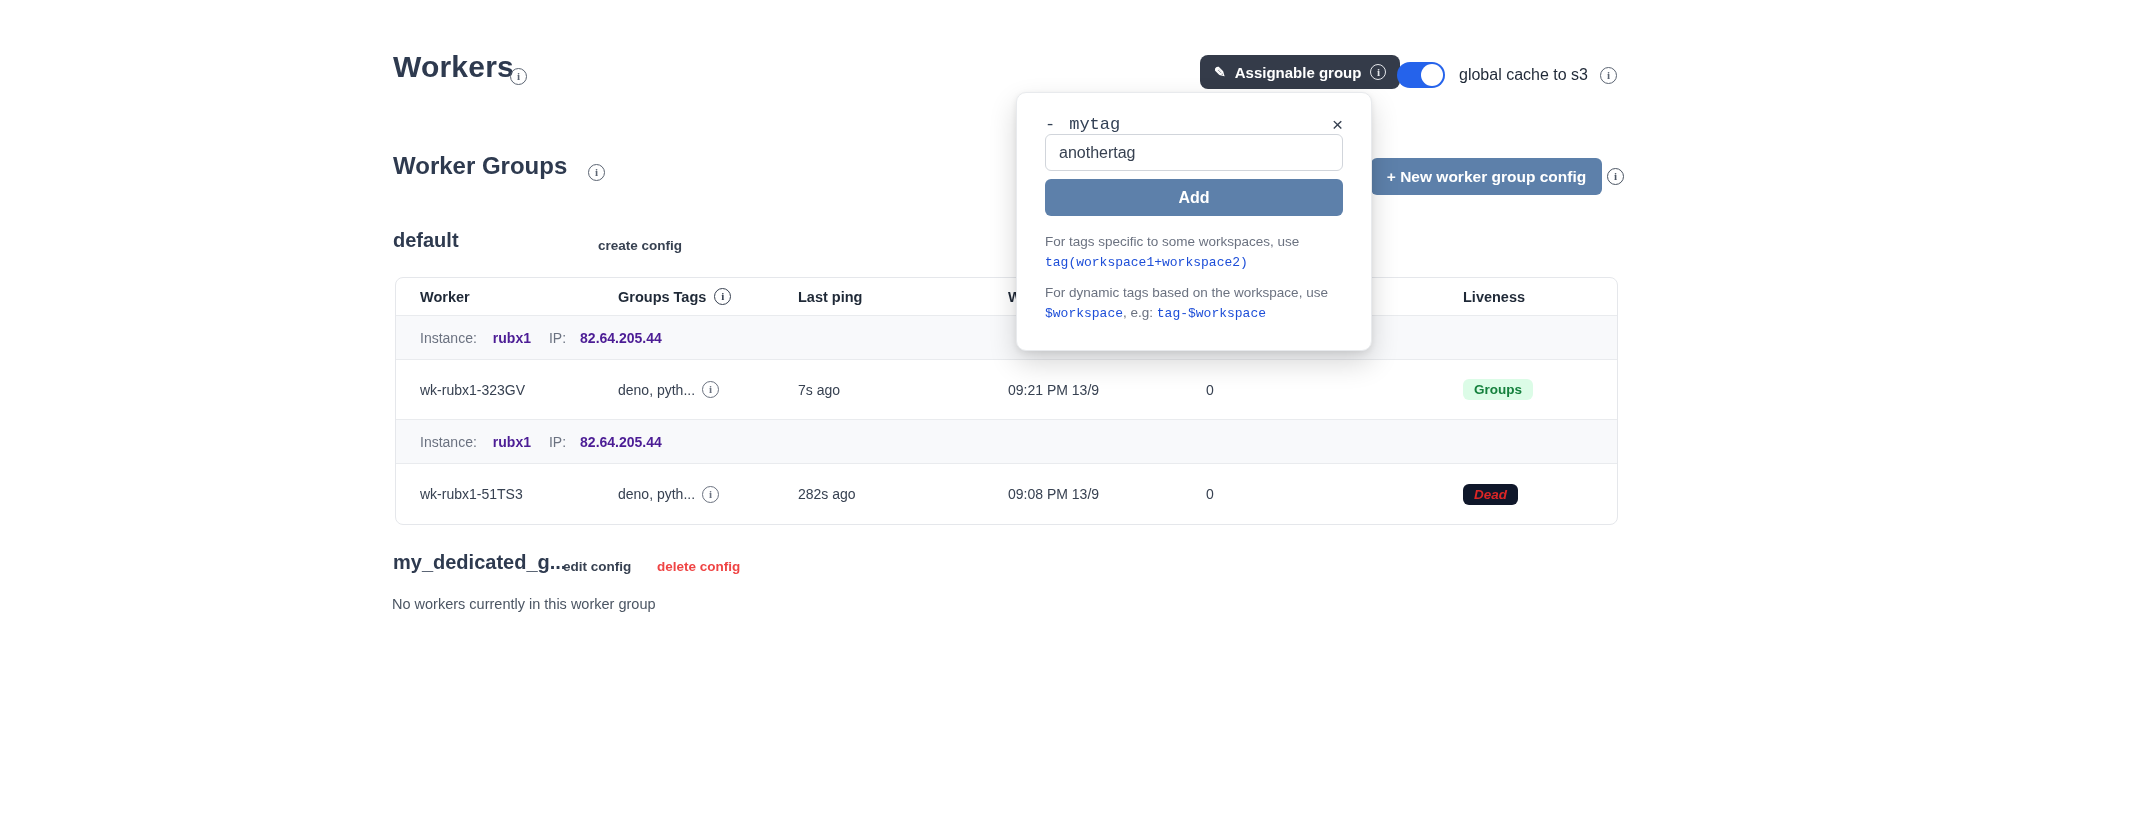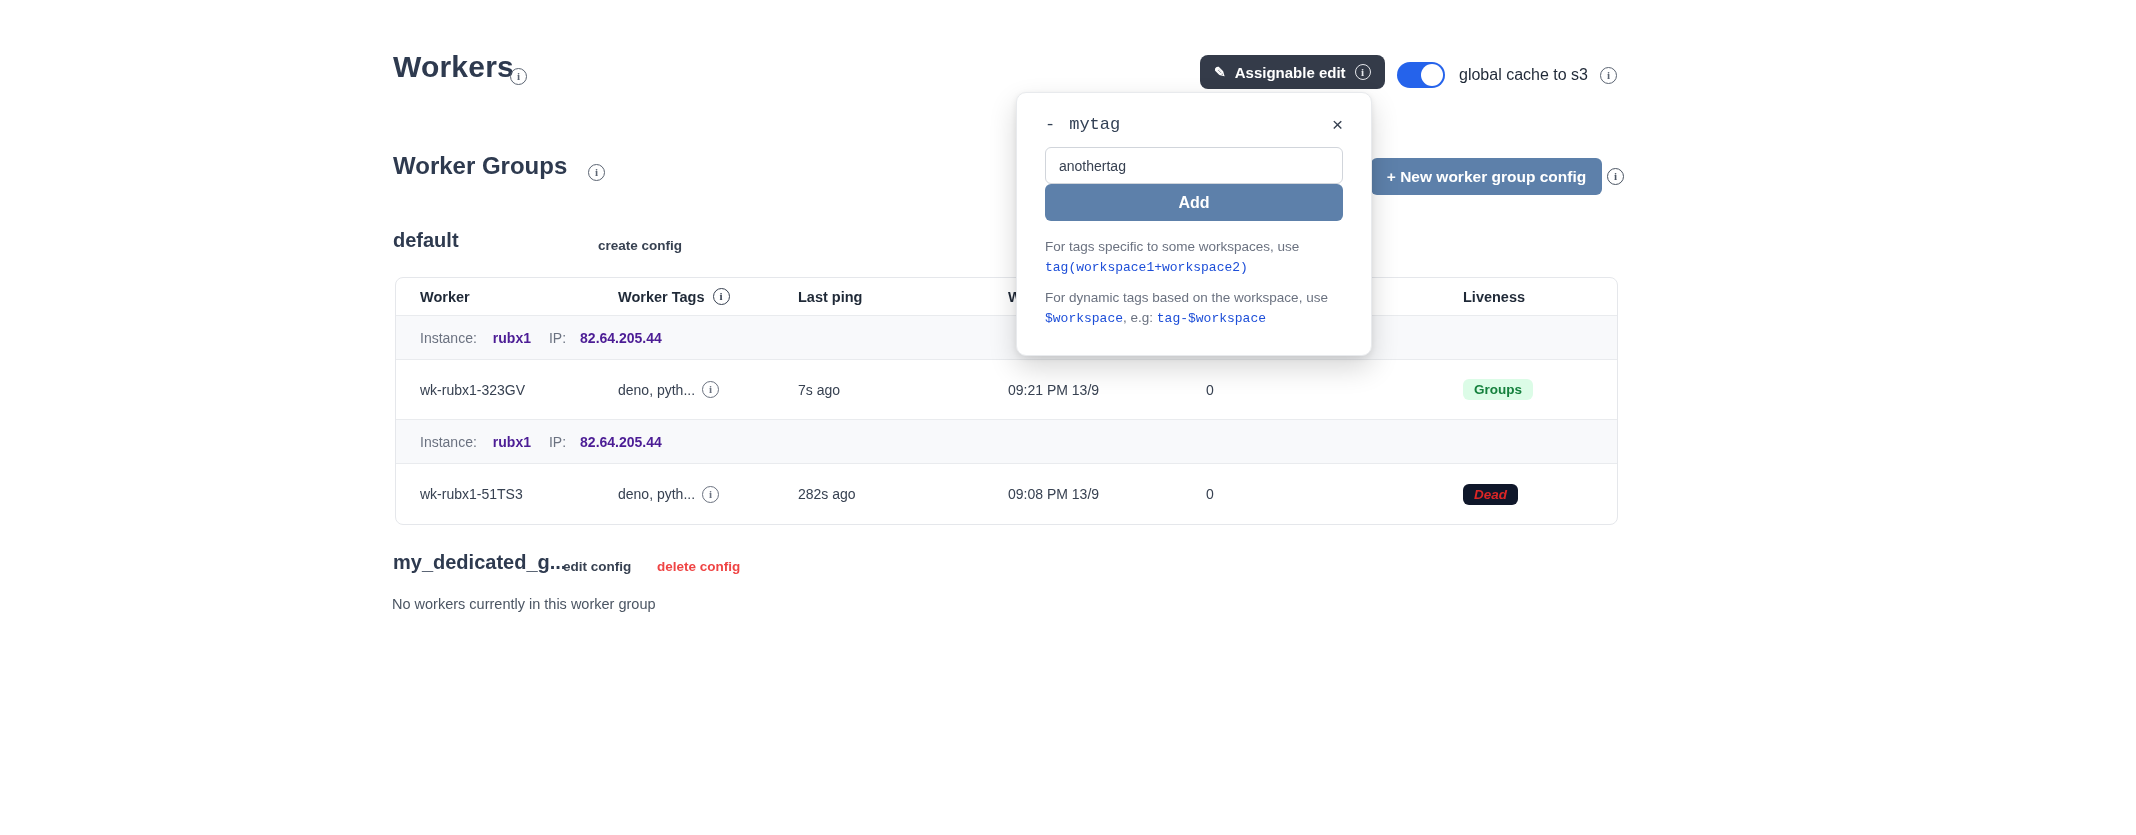--- a/index.html
+++ b/index.html
@@ -68,40 +68,40 @@
   .popover {
     left:1016px; top:92px; width:356px; background:#fff; border:1px solid #e8eaed;
     border-radius:10px; box-shadow:0 12px 28px rgba(0,0,0,.16), 0 2px 6px rgba(0,0,0,.08);
     padding:22px 28px 26px 28px; z-index:20;
   }
   .mono { font-family:"Liberation Mono", monospace; }
   .tag-row { display:flex; align-items:center; font-size:17px; color:#334155; }
   .tag-remove { background:none; border:none; font-family:"Liberation Mono", monospace; font-size:17px; color:#334155; cursor:pointer; padding:0 14px 0 0; }
   .tag-close { margin-left:auto; background:none; border:none; font-size:19px; color:#374151; cursor:pointer; line-height:1; }
   .tag-input {
-    margin-top:13px; width:100%; height:37px; border:1px solid #d1d5db; border-radius:6px;
-    padding:0 13px; font-size:14px; color:#374151; font-family:inherit; outline:none;
+    width:100%; height:37px; border:1px solid #d1d5db; border-radius:6px;
+    padding:0 13px; font-size:16px; color:#374151; font-family:inherit; outline:none;
   }
-  .add-btn { width:100%; height:37px; font-size:16px; }
+  .add-btn { margin-top:8px; width:100%; height:37px; font-size:16px; }
   .help { margin-top:16px; font-size:13.5px; line-height:1.5; color:#6b7280; }
   .help .mono { color:#1d4ed8; font-size:13px; }
 
   .empty-note { font-size:14.5px; color:#4b5563; }
 </style>
 </head>
 <body>
 
 <div class="canvas">
 
   <h1 class="abs h1" style="left:393px; top:50px;">Workers</h1>
   <span class="abs icon-info" style="left:510px; top:68px;">i</span>
 
   <button class="abs btn-dark" style="left:1200px; top:55px;">
     <span class="pencil">✎</span>
-    <span>Assignable edit</span>
+    <span>Assignable group</span>
     <span class="icon-info">i</span>
   </button>
 
   <div class="abs toggle" style="left:1397px; top:62px;">
     <div class="knob"></div>
   </div>
   <span class="abs toggle-label" style="left:1459px; top:66px;">global cache to s3</span>
   <span class="abs icon-info" style="left:1600px; top:67px;">i</span>
 
   <h2 class="abs h2" style="left:393px; top:152px;">Worker Groups</h2>
@@ -110,21 +110,21 @@
   <button class="abs btn-blue" style="left:1371px; top:158px; width:231px; height:37px;">+ New worker group config</button>
   <span class="abs icon-info" style="left:1607px; top:168px; color:#4b5563;">i</span>
 
   <h3 class="abs h3" style="left:393px; top:229px;">default</h3>
   <button class="abs link-action" style="left:598px; top:238px;">create config</button>
 
   <div class="abs wtable">
     <div class="trow header">
       <div>Worker</div>
       <div class="hdr-flex">
-        <span>Worker Tags</span>
+        <span>Groups Tags</span>
         <span class="icon-info" style="color:#374151;">i</span>
       </div>
       <div>Last ping</div>
       <div>W</div>
       <div></div>
       <div>Liveness</div>
     </div>
 
     <div class="irow">
       <span class="muted">Instance:</span>

